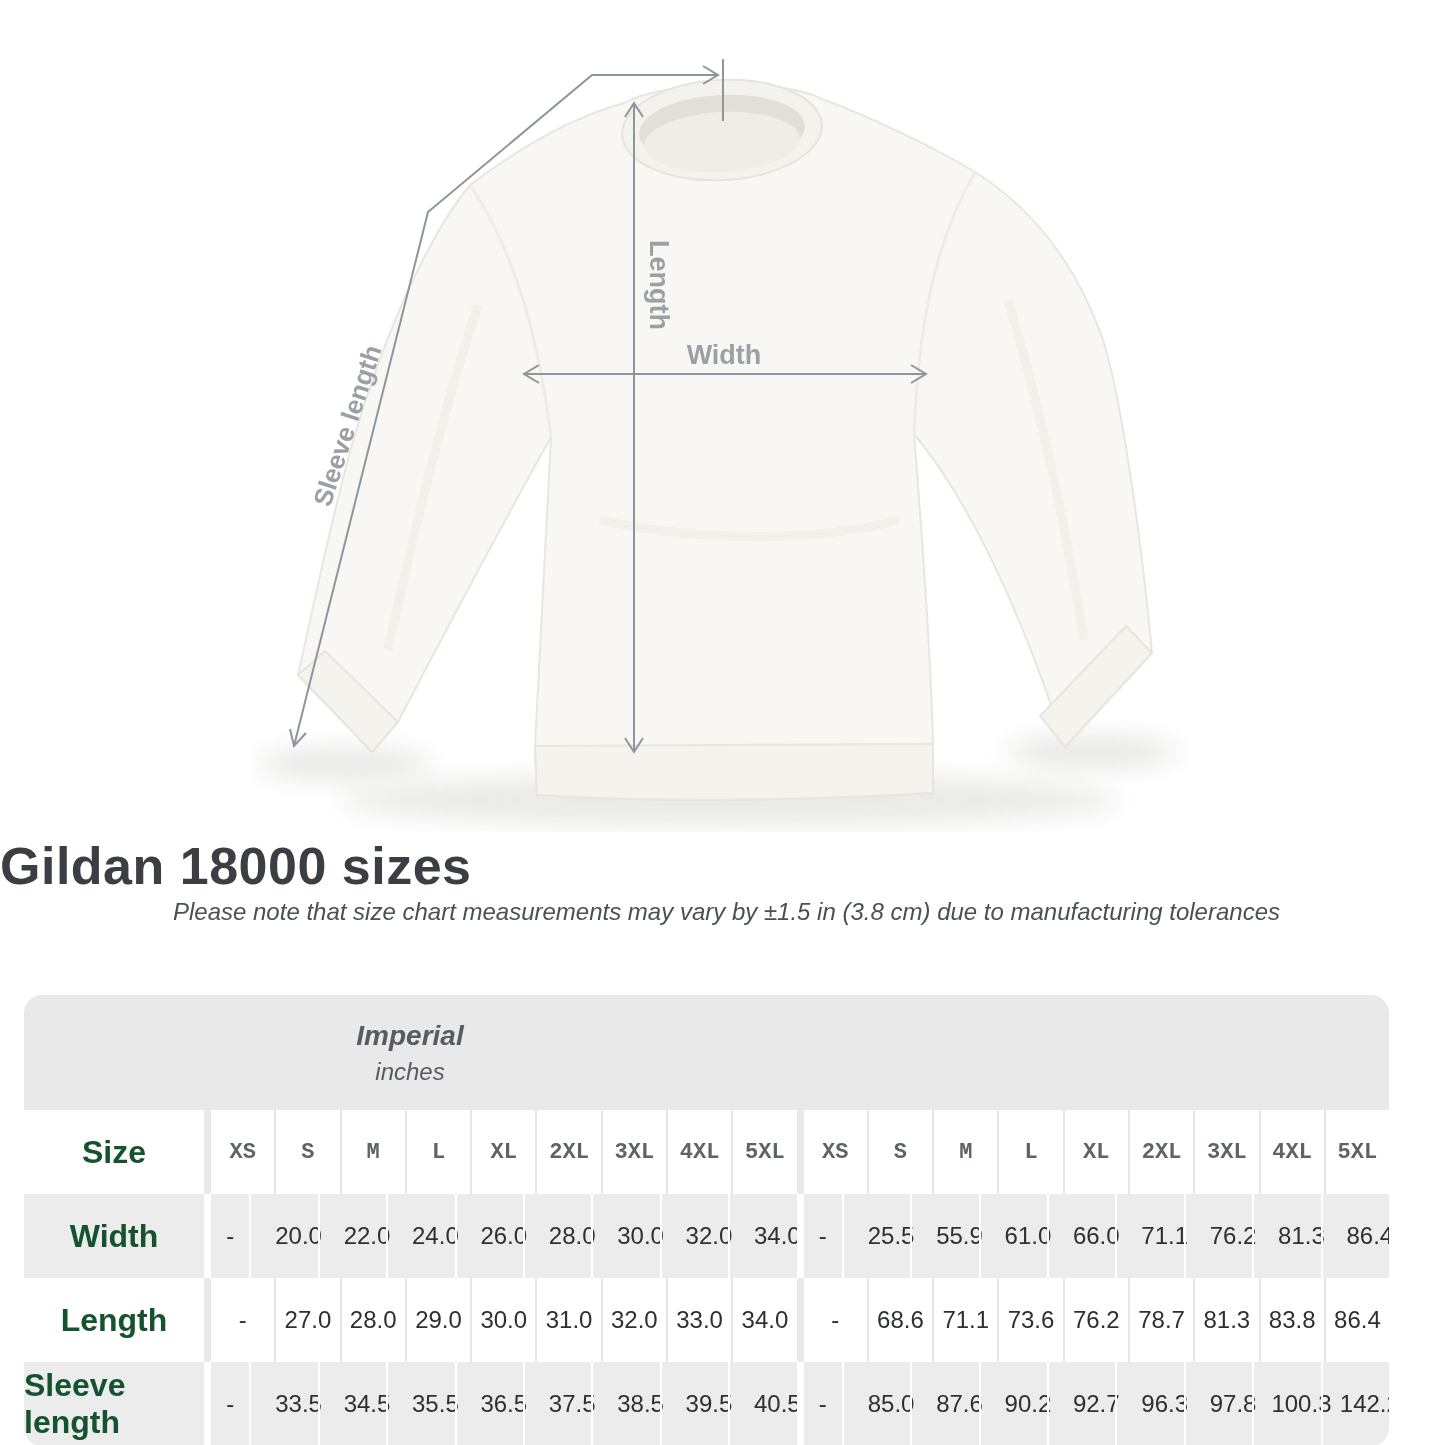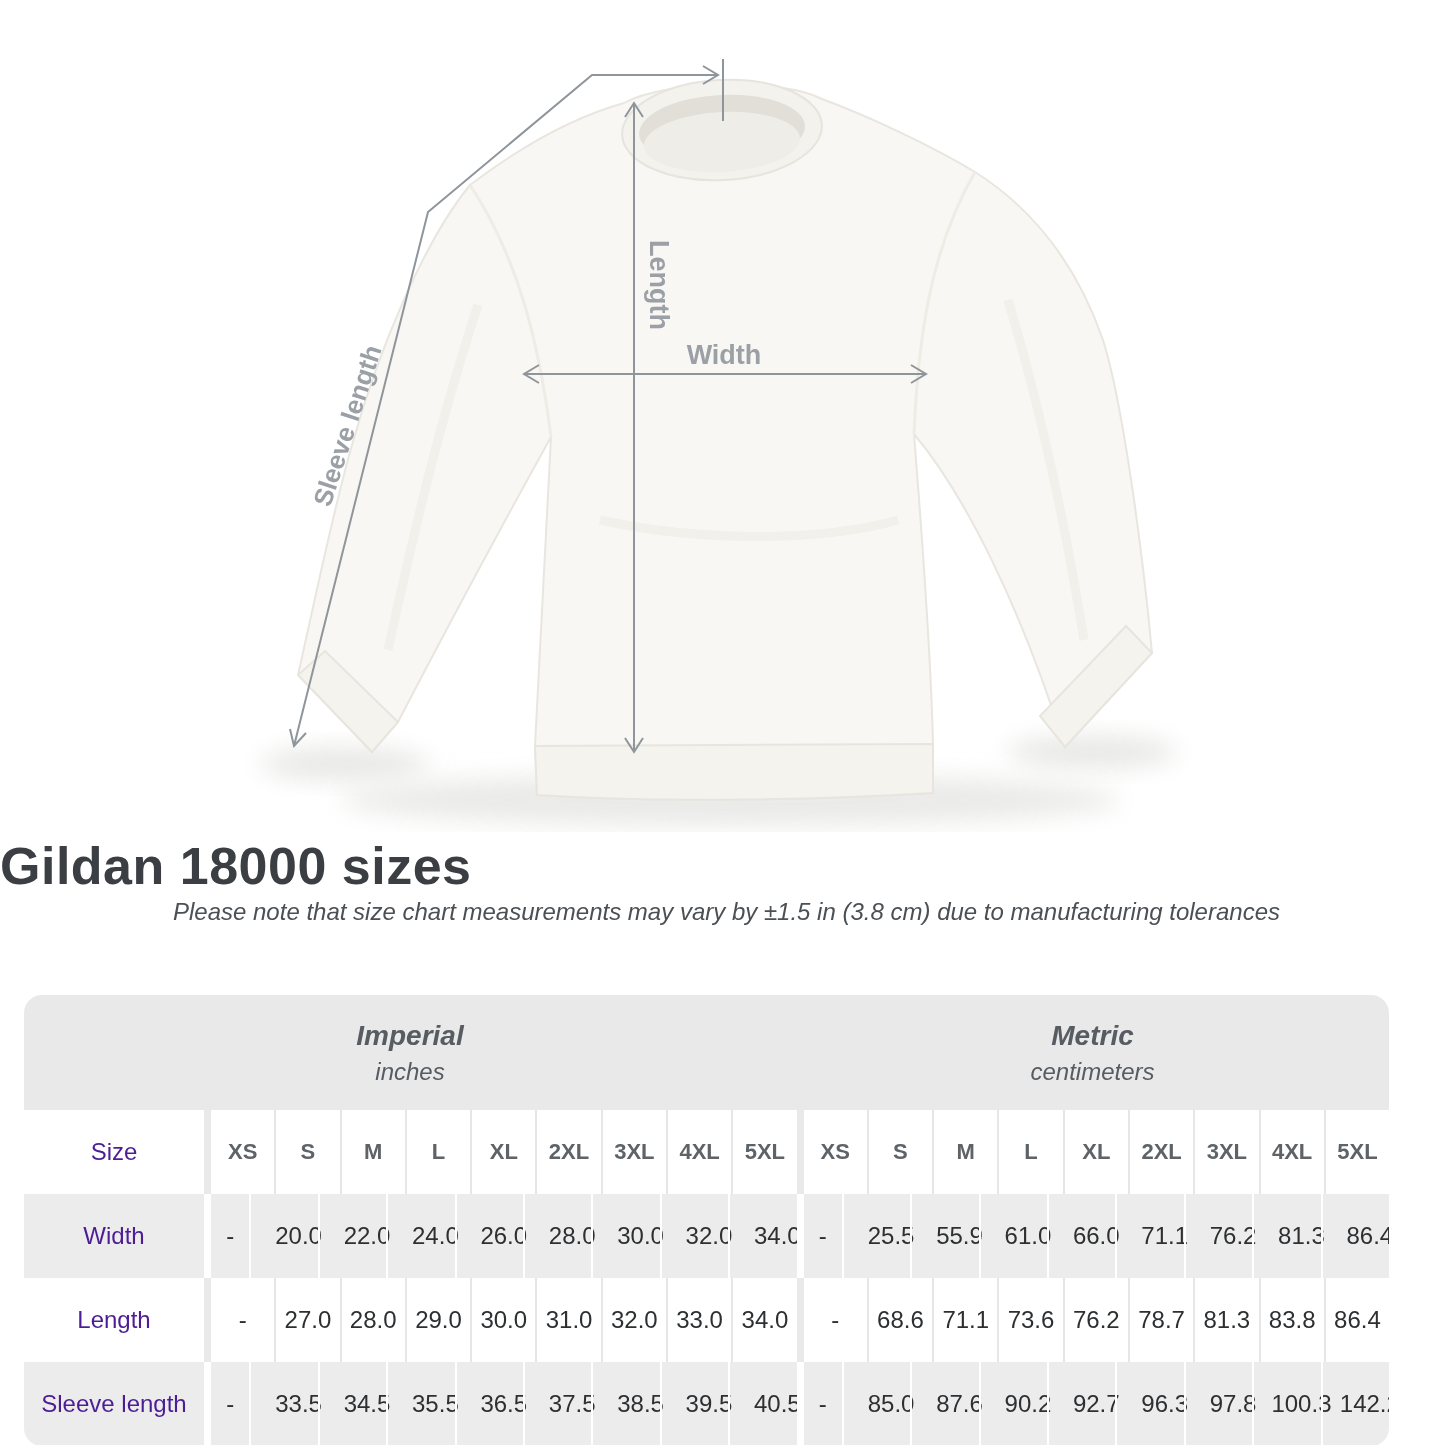--- a/index.html
+++ b/index.html
@@ -21,22 +21,22 @@
   .t-half{display:flex;flex-direction:column;align-items:center;justify-content:center;gap:6px;}
   .t-half.imp{width:772px;}
   .t-half.met{flex:1;}
   .t-sec-title{font-size:28px;font-weight:bold;font-style:italic;color:#565c61;}
   .t-sec-sub{font-size:24px;font-style:italic;color:#565c61;}
   .t-row{display:flex;height:84px;}
   .t-row.white{background:#ffffff;}
   .t-row.gray{background:#ececec;}
   .cell{flex:1;display:flex;align-items:center;justify-content:center;
     font-size:24px;color:#2d2f31;min-width:0;}
-  .cell.lbl{flex:0 0 180px;font-weight:normal;font-size:24px;color:#4c1d95;}
-  .cell.szh{font-weight:bold;font-size:22px;color:#5d6367;}
+  .cell.lbl{flex:0 0 180px;font-weight:bold;font-size:32px;color:#14532d;}
+  .cell.szh{font-weight:bold;font-size:22px;color:#5d6367;font-family:Liberation Mono, monospace;}
   .gap{flex:0 0 7px;}
   .t-row.white .gap{background:#e9e9e9;}
   .t-row.gray  .gap{background:#ffffff;}
   .t-row.white .cell + .cell{border-left:2px solid #e6e6e6;}
   .t-row.gray  .cell + .cell{border-left:2px solid #ffffff;padding-left:28px;}
   .t-row .gap + .cell{border-left:none !important;}
 </style>
 </head>
 <body>
 
@@ -117,24 +117,20 @@
 <div class="title">Gildan 18000 sizes</div>
 <div class="note">Please note that size chart measurements may vary by ±1.5 in (3.8 cm) due to manufacturing tolerances</div>
 
 <div class="size-table">
 
   <div class="t-head">
     <div class="t-half imp">
       <div class="t-sec-title">Imperial</div>
       <div class="t-sec-sub">inches</div>
     </div>
-    <div class="t-half met">
-      <div class="t-sec-title">Metric</div>
-      <div class="t-sec-sub">centimeters</div>
-    </div>
   </div>
 
   <div class="t-row white">
     <div class="cell lbl">Size</div>
     <div class="gap"></div>
     <div class="cell szh">XS</div>
     <div class="cell szh">S</div>
     <div class="cell szh">M</div>
     <div class="cell szh">L</div>
     <div class="cell szh">XL</div>

